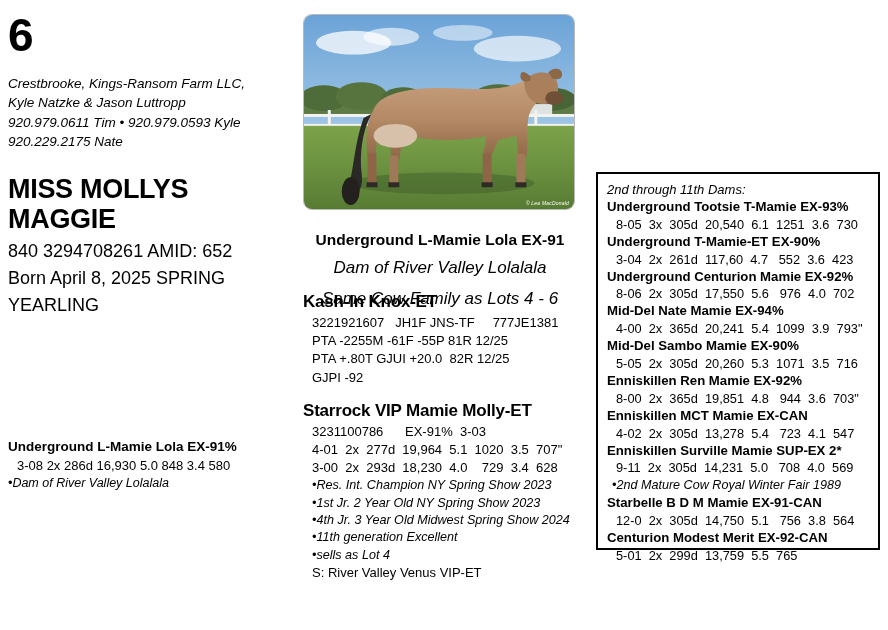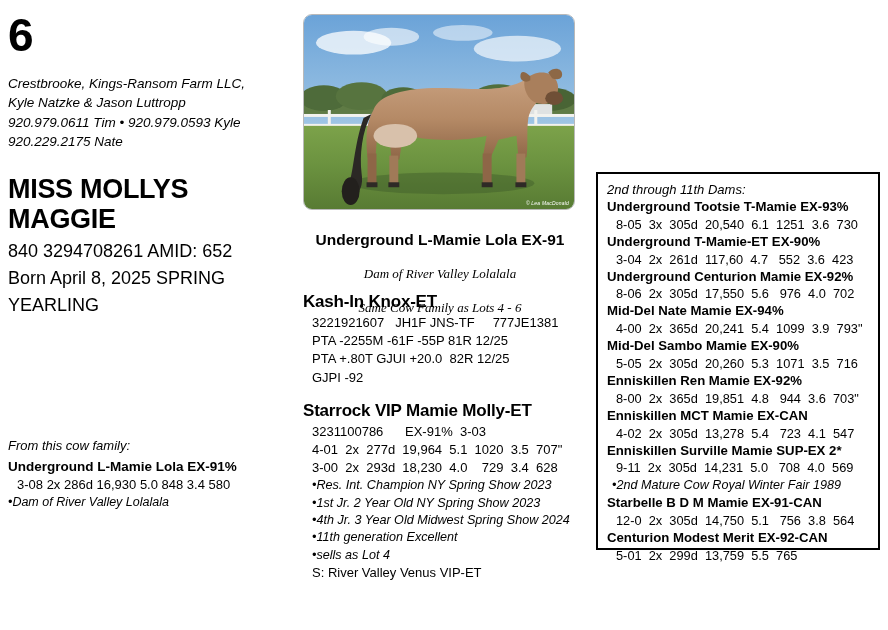--- a/index.html
+++ b/index.html
@@ -83,25 +83,24 @@
     left: 295px;
     top: 231px;
     width: 290px;
     text-align: center;
   }
   .photo-caption .cap-main {
     font-size: 15.5px;
     font-weight: bold;
   }
   .photo-caption .cap-sub {
-    font-size: 13px;
+    font-size: 17px;
     font-style: italic;
     line-height: 1.35;
-    margin-top: 16px;
-    font-family: Liberation Serif, serif;
+    margin-top: 8px;
   }
 
   
   .mid-col {
     position: absolute;
     left: 303px;
     top: 292px;
     width: 290px;
     font-size: 13px;
   }
@@ -185,21 +184,20 @@
       <div>MISS MOLLYS</div>
       <div>MAGGIE</div>
     </div>
 
     <div class="reg-line">
       <div>840 3294708261    AMID: 652</div>
       <div>Born April 8, 2025   SPRING YEARLING</div>
     </div>
 
     <div class="family-block">
-      <div class="family-intro">From this cow family:</div>
       <div class="family-dam">Underground L-Mamie Lola EX-91%</div>
       <div class="family-detail">3-08  2x  286d  16,930  5.0  848  3.4  580</div>
       <div class="family-note">•Dam of River Valley Lolalala</div>
     </div>
   </div>
 
   <div class="photo-wrap">
     <svg class="photo-svg" viewBox="0 0 272 196" preserveAspectRatio="none">
       <defs>
         <linearGradient id="sky" x1="0" y1="0" x2="0" y2="1">

